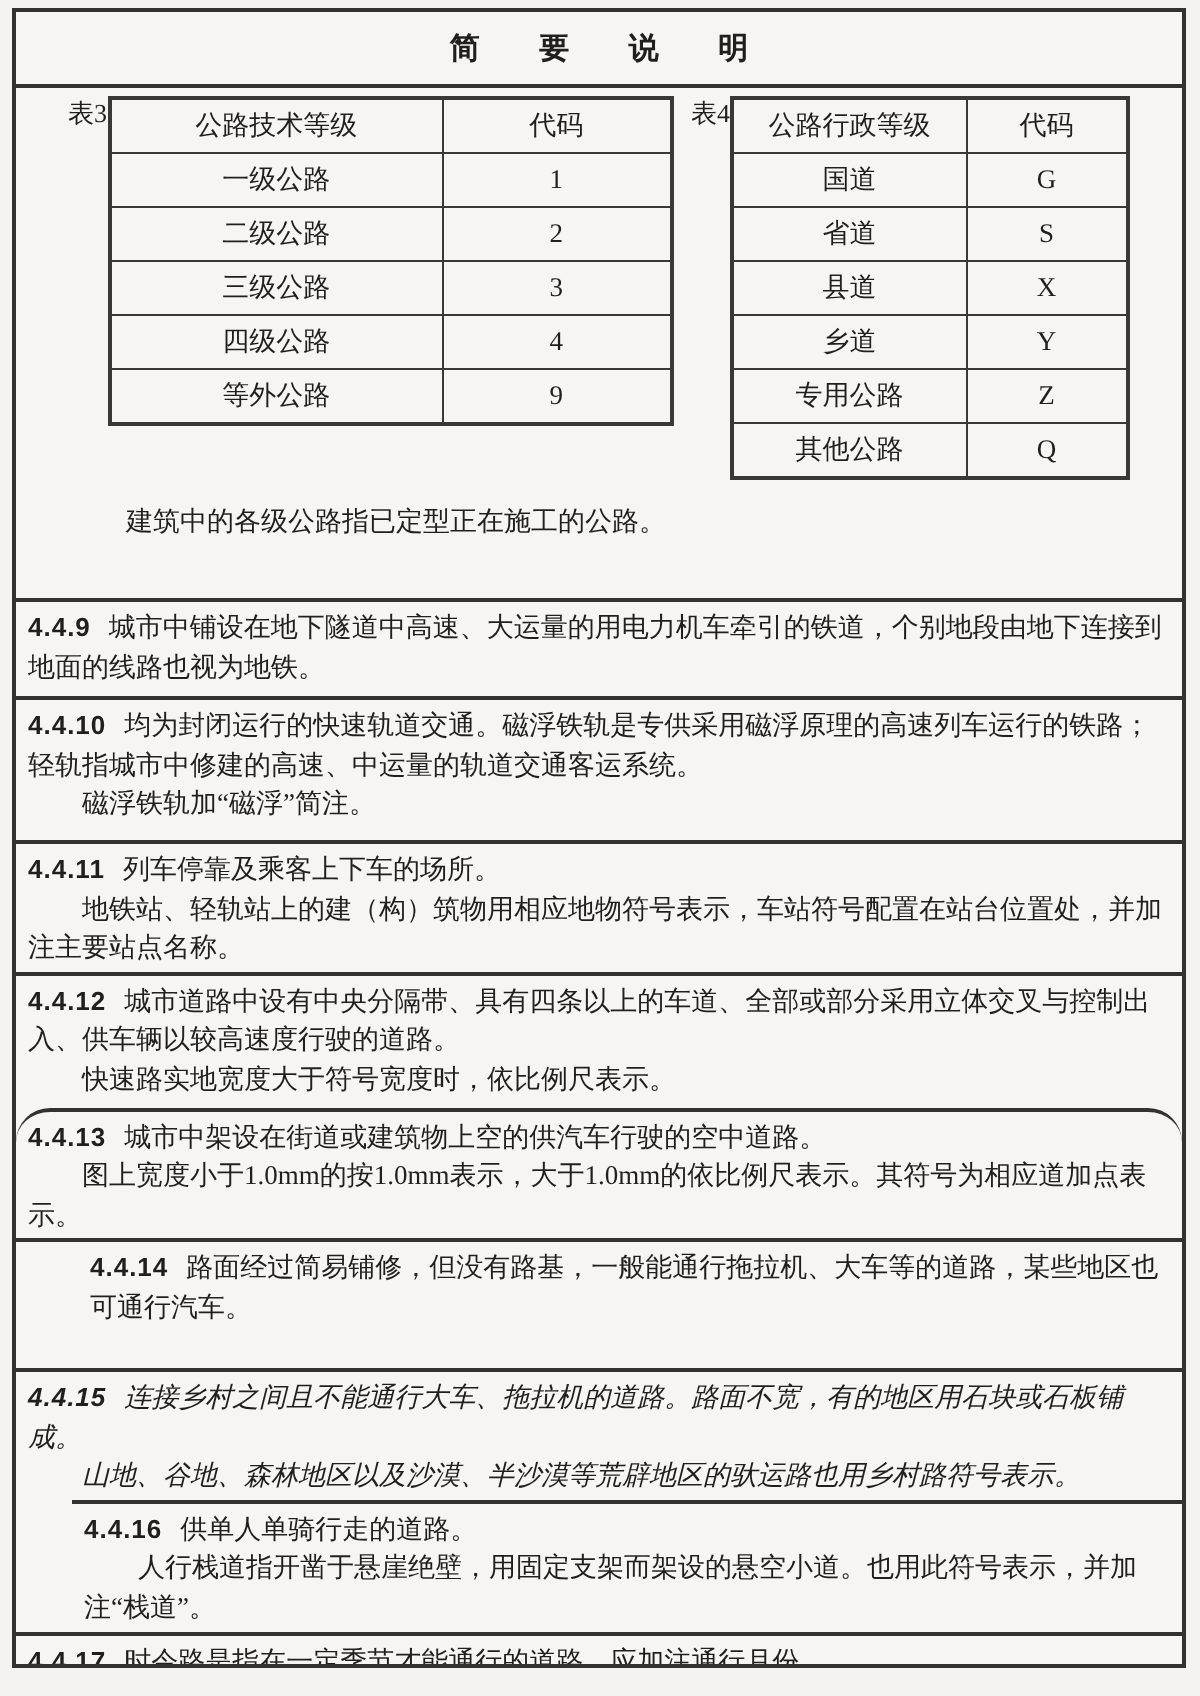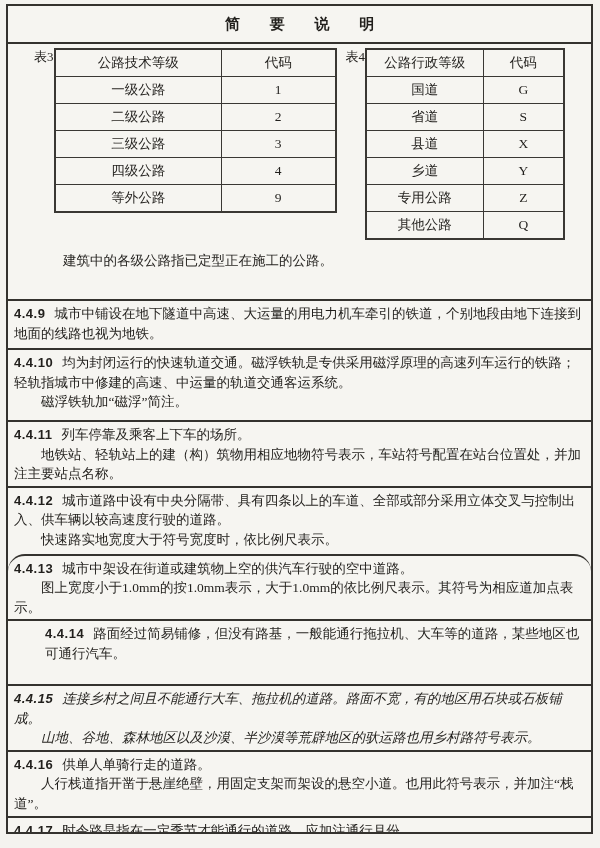--- a/index.html
+++ b/index.html
@@ -44,21 +44,21 @@
   }
   .section p{margin:0;font-size:13.5px;line-height:19.5px;}
   .section p.cont{text-indent:2em;}
   .section p:empty{display:none;}
   .clause-num{
     font-family:"Liberation Sans", sans-serif;font-weight:bold;font-size:13px;
     letter-spacing:.5px;margin-right:9px;
   }
   .s1{min-height:49px;} .s2{min-height:72px;} .s3{min-height:60px;}
   .s4{min-height:68px;} .s5{min-height:59px;border-radius:17px;} .s6{min-height:65px;padding-left:37px;}
-  .s7{min-height:57px;font-style:italic;} .s8{min-height:66px;} .s9{min-height:42px;}
+  .s7{min-height:57px;font-style:italic;} .s8{min-height:66px;margin-left:28px;} .s9{min-height:42px;}
 </style>
 </head>
 <body>
 
 <div class="doc-frame">
 
   <div class="title-bar">
     <span class="ttl">简 要 说 明</span>
   </div>
 

